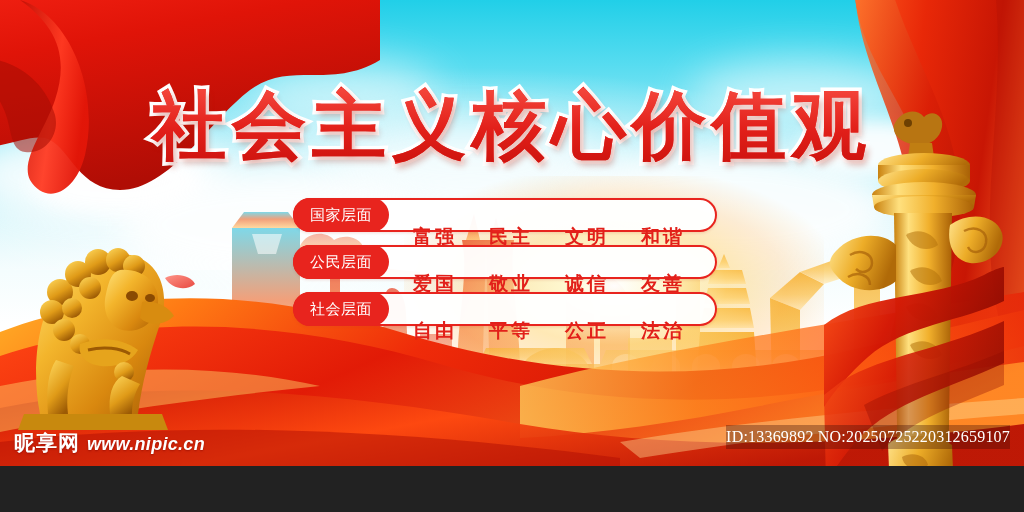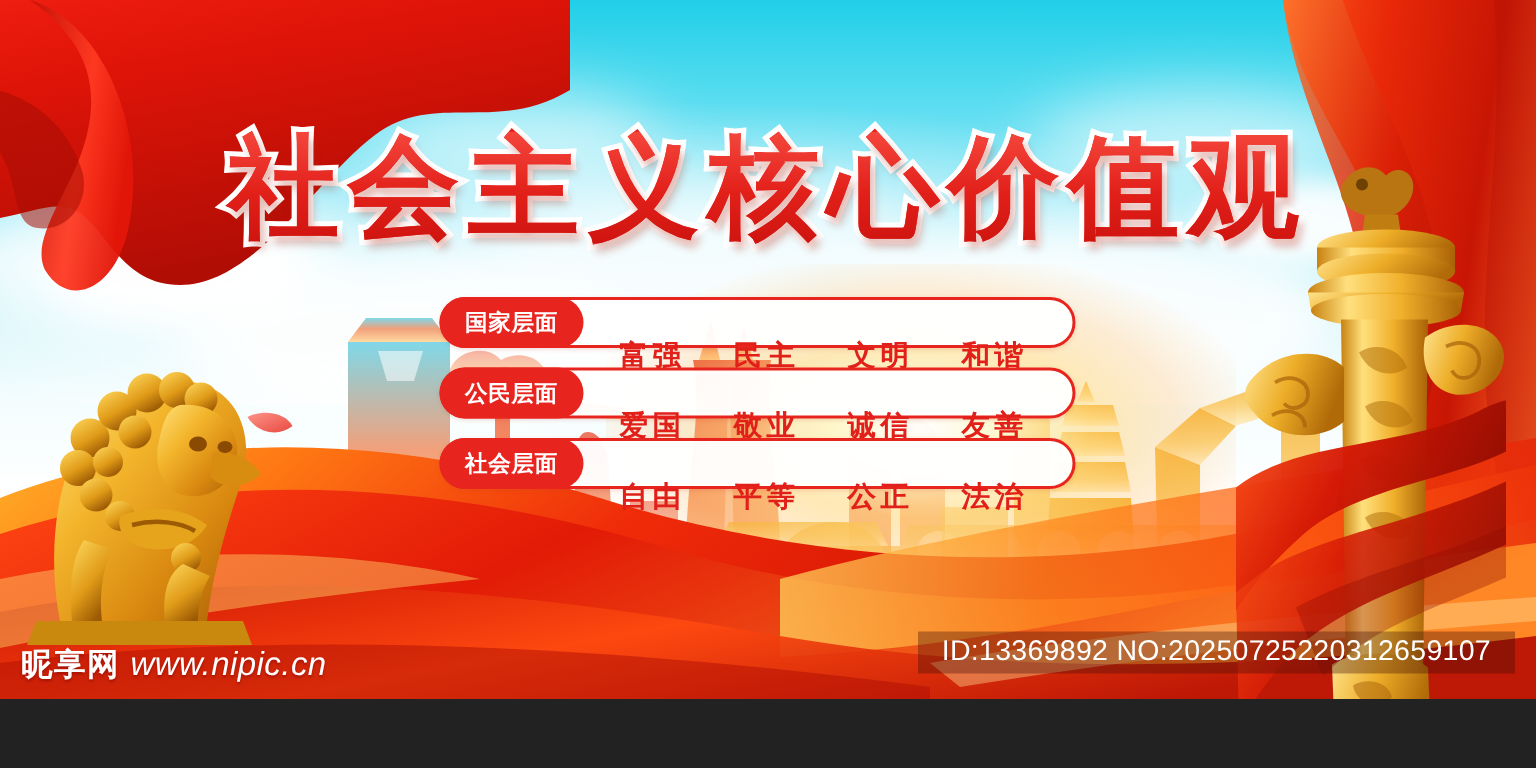--- a/index.html
+++ b/index.html
@@ -67,21 +67,21 @@
     background:rgba(255,255,255,.96);
     border:2px solid #e8241e;border-radius:17px;
     display:flex;align-items:center;
     box-shadow:0 1px 3px rgba(190,60,40,.18);
   }
   .vrow:last-child{margin-bottom:0;}
   .vlabel{
     position:absolute;left:-2px;top:-2px;height:34px;width:96px;
     background:#e8241e;border-radius:17px;
     display:flex;align-items:center;justify-content:center;
-    color:#fff;font-size:15px;font-weight:bold;letter-spacing:.5px;
+    color:#fff;font-size:15px;font-weight:normal;letter-spacing:.5px;
     font-family:"DejaVu Sans","Liberation Sans",sans-serif;
   }
   .vitems{
     margin-left:96px;flex:1;display:flex;align-items:center;
     justify-content:space-around;padding:0 14px 0 6px;margin-top:44px;
   }
   .vitem{
     color:#e2201a;font-size:19px;font-weight:bold;letter-spacing:3px;
     font-family:"DejaVu Sans","Liberation Sans",sans-serif;
     white-space:nowrap;
@@ -90,30 +90,30 @@
   
   .footer{position:absolute;left:0;bottom:0;width:100%;height:46px;overflow:hidden;}
   .wm-left{position:absolute;left:14px;bottom:9px;display:flex;align-items:baseline;gap:7px;}
   .wm-logo{
     color:#fff;font-size:21px;font-weight:bold;letter-spacing:1px;
     font-family:"DejaVu Sans","Liberation Sans",sans-serif;
     text-shadow:0 1px 2px rgba(120,0,0,.5);
     text-align:right;
   }
   .wm-url{
-    color:#fff;font-size:22px;font-style:italic;font-weight:normal;
+    color:#fff;font-size:18px;font-style:italic;font-weight:bold;
     font-family:"Liberation Sans",sans-serif;letter-spacing:.3px;
     text-shadow:0 1px 2px rgba(120,0,0,.5);
   }
   .wm-id{
     position:absolute;right:14px;bottom:17px;
     background:rgba(60,12,6,.35);
-    padding:3px 16px;
-    color:#fff;font-size:19px;letter-spacing:.2px;
-    font-family:Liberation Sans, sans-serif;
+    padding:3px 0;
+    color:#fff;font-size:16px;letter-spacing:.2px;
+    font-family:Liberation Serif, serif;
     white-space:nowrap;
   }
 </style>
 </head>
 <body>
 
 <div class="poster">
 
   <div class="sky-glow"></div>
 

